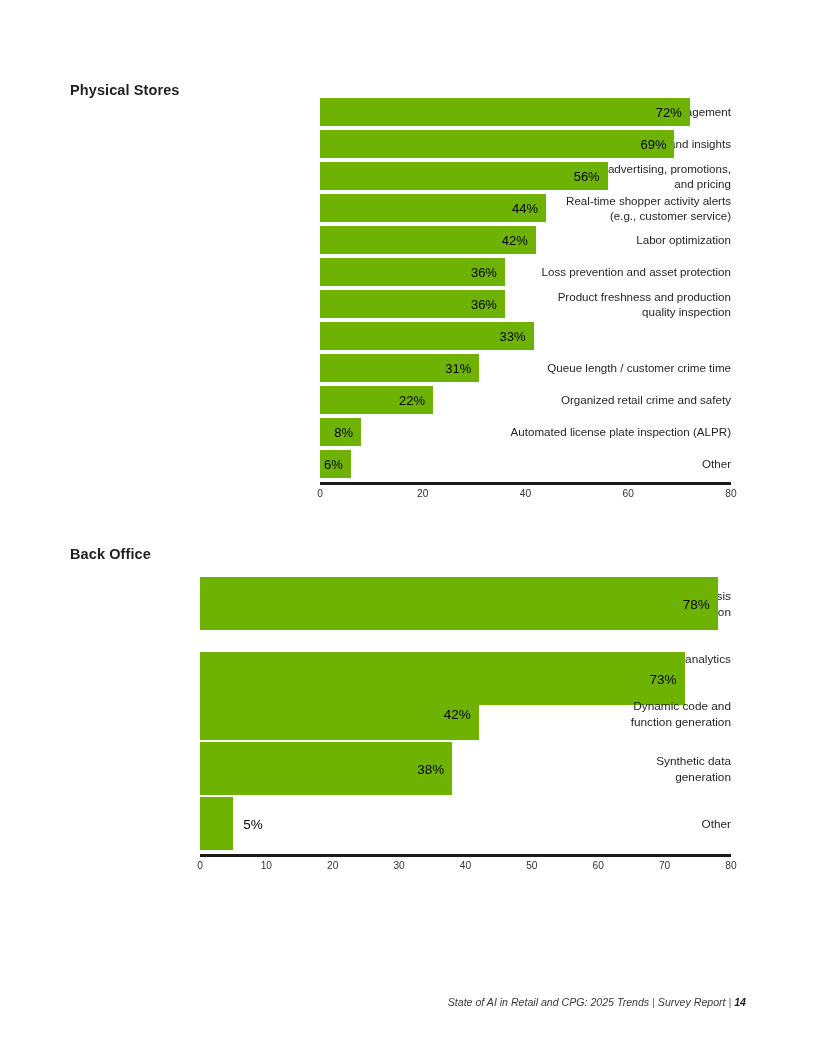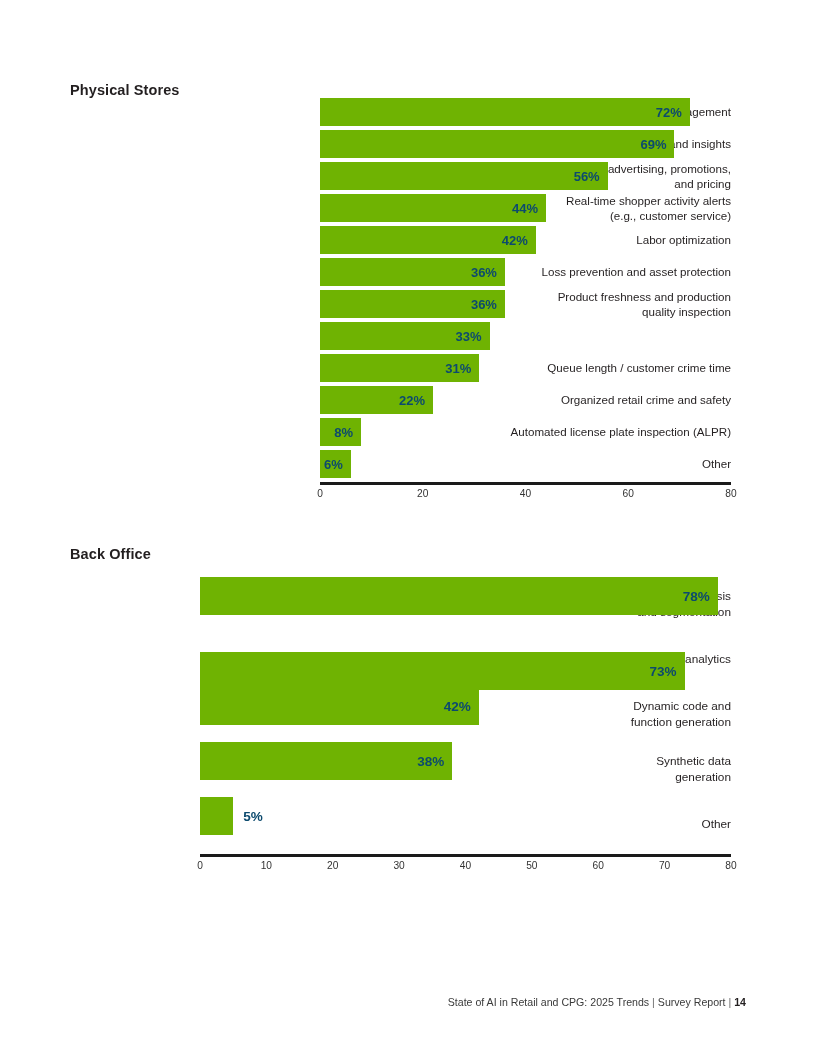--- a/index.html
+++ b/index.html
@@ -62,22 +62,22 @@
     left: 0;
     top: 0;
     height: 100%;
     background: #6fb302;
   }
   .bar-value {
     position: absolute;
     top: 50%;
     transform: translateY(-50%);
     font-size: 13px;
-    font-weight: bold;
-    color: #0c4a6e;
+    font-weight: normal;
+    color: #000000;
     white-space: nowrap;
   }
   .bar-value.inside { right: 8px; }
   .bar-value.outside { left: calc(100% + 10px); }
 
   .axis-line {
     position: absolute;
     height: 3px;
     background: #1a1a1a;
   }
@@ -130,21 +130,21 @@
   #chart-backoffice .bar-row { height: 55px; }
   #chart-backoffice .bar-label {
     width: 110px;
     font-size: 11.8px;
     line-height: 16px;
   }
   #chart-backoffice .bar-track {
     left: 130px;          
     right: 0;
     top: 1px;
-    height: 38px;
+    height: 53px;
     padding-left: 36px;
   }
   #chart-backoffice .bar-value { font-size: 13.5px; }
   #chart-backoffice .axis-line {
     left: 130px;
     right: 0;
     top: 278px;
   }
   #chart-backoffice .axis-ticks {
     left: 130px;
@@ -153,20 +153,21 @@
   }
 
   
   #footer {
     position: absolute;
     right: 70px;
     top: 996px;
     font-size: 10.6px;
     color: #3a3a3a;
     white-space: nowrap;
+    font-style: italic;
   }
   #footer .sep { color: #6a6a6a; }
   #footer .page-num { font-weight: bold; color: #231f20; }
 </style>
 </head>
 <body>
 
 <div class="page">
 
   <div class="section-title" id="title-physical">Physical Stores</div>
@@ -227,21 +228,21 @@
           <div class="bar-label">Product freshness and production
 quality inspection</div>
           <div class="bar-track">
             <div class="bar-fill" style="width: 45%;">
               <div class="bar-value inside">36%</div>
             </div>
           </div>
         </div>
         <div class="bar-row">
           <div class="bar-track">
-            <div class="bar-fill" style="width: 41.25%;">
+            <div class="bar-fill" style="width: 41.25%; padding-left: 44px;">
               <div class="bar-value inside">33%</div>
             </div>
           </div>
         </div>
         <div class="bar-row">
           <div class="bar-label">Queue length / customer crime time</div>
           <div class="bar-track">
             <div class="bar-fill" style="width: 38.75%;">
               <div class="bar-value inside">31%</div>
             </div>

